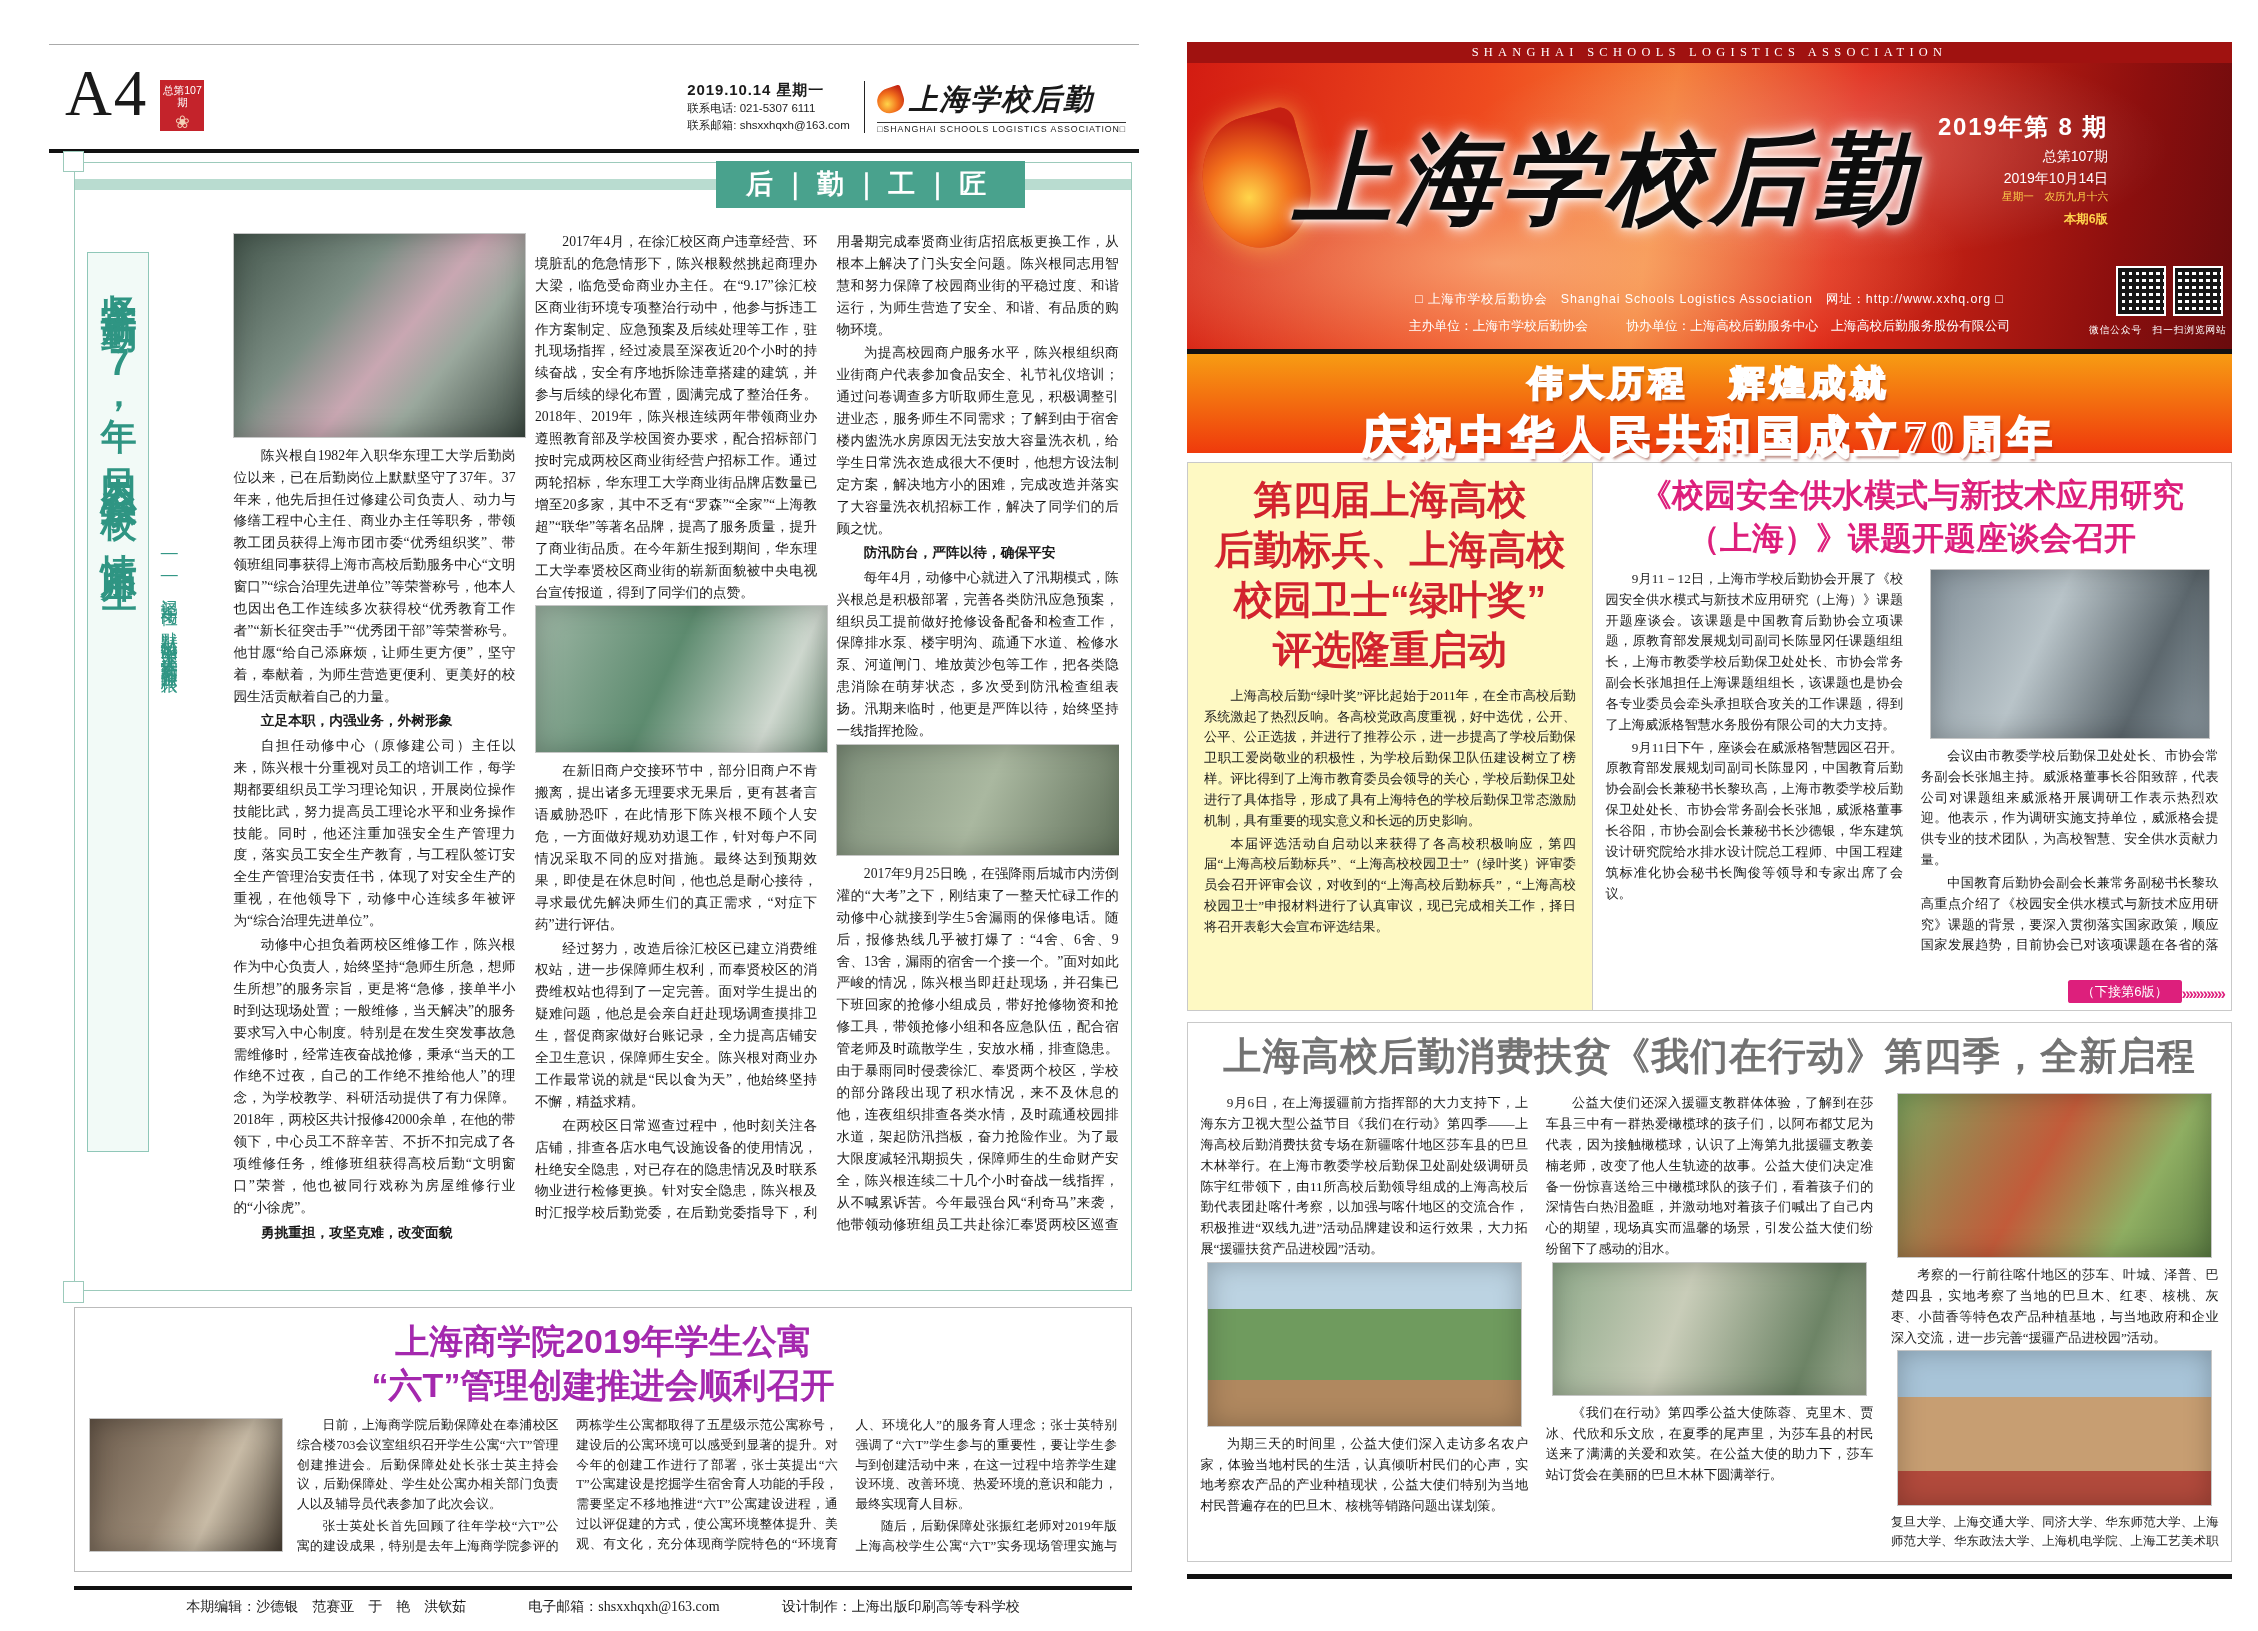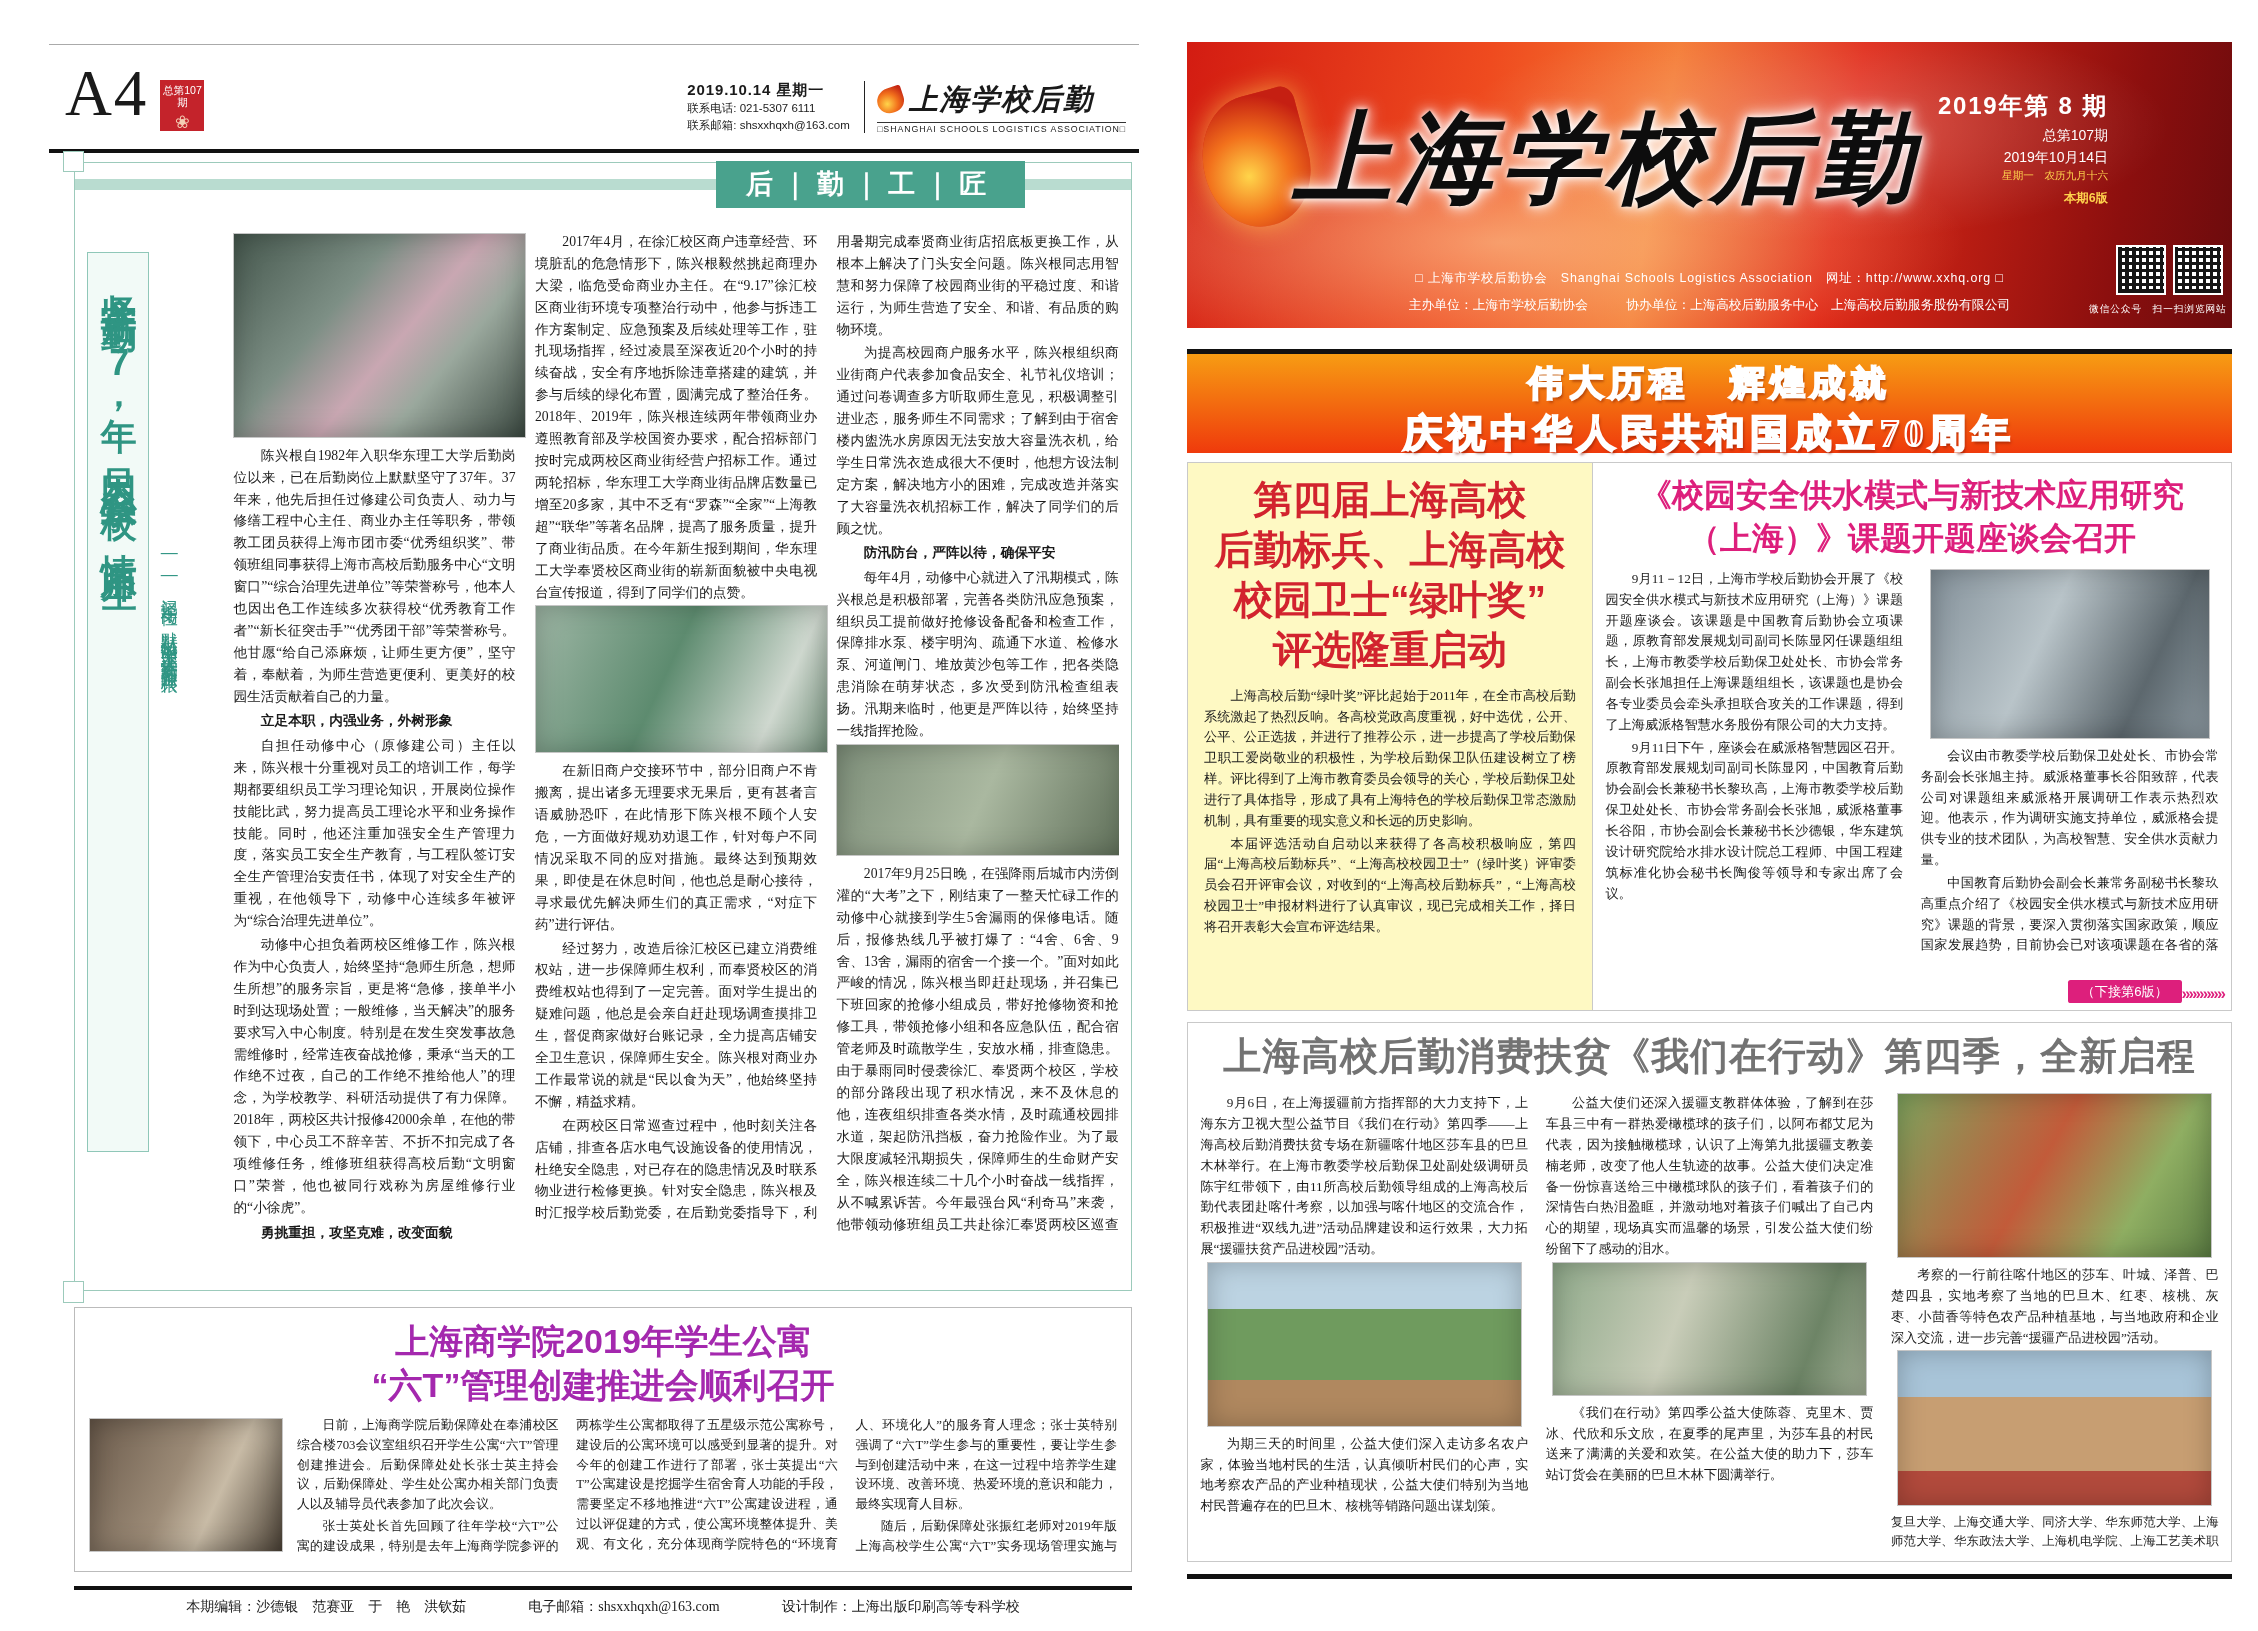--- a/index.html
+++ b/index.html
@@ -69,21 +69,21 @@
   .mh-pages{font-size:12.4px;color:#ffd34d;margin-top:7px;font-weight:700;}
   .qr-wrap{position:absolute;right:8.8px;top:203px;display:flex;gap:7px;}
   .qr{width:46px;height:46px;background:repeating-linear-gradient(0deg,#151515 0 3.5px,transparent 3.5px 7px),repeating-linear-gradient(90deg,#151515 0 3.5px,#ffffff 3.5px 7px);border:2.6px solid #fff;}
   .qr-label{position:absolute;right:5.3px;top:261px;color:#fff;font-size:9.7px;font-family:"Liberation Sans",sans-serif;letter-spacing:0.9px;}
   .mh-assoc{position:absolute;left:0;right:0;bottom:41px;text-align:center;color:#fff;font-size:12.4px;font-family:"Liberation Sans",sans-serif;letter-spacing:0.9px;}
   .mh-org{position:absolute;left:0;right:0;bottom:14px;text-align:center;color:#fff;font-size:12.8px;font-family:"Liberation Sans",sans-serif;}
   .rp-rule{height:5.3px;background:#111;}
   .slogan{height:99px;background:linear-gradient(#f79c13,#ef3a0c);text-align:center;padding-top:5.3px;box-sizing:border-box;}
   .slogan div{font-family:"Liberation Serif",serif;font-weight:700;color:#e8340e;-webkit-text-stroke:2.2px #fff;text-shadow:1.8px 2.6px 2.6px rgba(120,20,0,.5);letter-spacing:5.3px;}
   .slogan .l1{font-size:35px;}
-  .slogan .l2{font-size:38px;margin-top:1.8px;}
+  .slogan .l2{font-size:44px;margin-top:1.8px;}
   .rp-row1{display:flex;border:0.9px solid #c9c9c9;margin-top:8.8px;height:549px;box-sizing:border-box;}
   .greenleaf{flex:0 0 404px;background:#fef9c3;padding:12.4px 16px;box-sizing:border-box;overflow:hidden;}
   .gl-title{font-family:"Liberation Sans",sans-serif;font-weight:700;color:#d2232e;font-size:39px;line-height:1.28;text-align:center;}
   .gl-body{margin-top:10.6px;font-size:13.2px;line-height:1.58;text-align:justify;height:335px;overflow:hidden;}
   .water{flex:1;border-left:0.9px solid #c9c9c9;padding:10.6px 12.4px;box-sizing:border-box;position:relative;overflow:hidden;}
   .wt-title{font-family:"Liberation Sans",sans-serif;font-weight:700;color:#dd1f7c;font-size:32px;line-height:1.35;text-align:center;}
   .wt-body{margin-top:8.8px;column-count:2;column-gap:17.6px;font-size:13.2px;line-height:1.58;height:415px;overflow:hidden;text-align:justify;}
   .ph-meet2{width:278px;height:168px;background:linear-gradient(115deg,#84919a 0%,#b9c4c9 40%,#5d686e 75%,#8d9aa2 100%);}
   .continue-tag{position:absolute;right:49px;bottom:7px;background:#dd1f7c;color:#fff;font-family:"Liberation Sans",sans-serif;font-size:13.2px;padding:2.6px 14px;border-radius:2.6px;}
   .chevrons{position:absolute;right:7px;bottom:7px;color:#dd1f7c;font-weight:700;font-size:16px;letter-spacing:-1.8px;font-family:"Liberation Sans",sans-serif;}
@@ -186,20 +186,21 @@
     <div class="footer-row">
       <span>本期编辑：沙德银　范赛亚　于　艳　洪钦茹</span>
       <span>电子邮箱：shsxxhqxh@163.com</span>
       <span>设计制作：上海出版印刷高等专科学校</span>
     </div>
   </div>
 </div>
 
 <div class="page" id="page-right">
   <div class="masthead">
+    <div class="mh-strip">SHANGHAI  SCHOOLS  LOGISTICS  ASSOCIATION</div>
     <div class="mh-banner">
       <div class="swirl"></div>
       <div class="mh-flame"></div>
       <div class="mh-title">上海学校后勤</div>
       <div class="mh-info">
         <div class="mh-issue">2019年第 8 期</div>
         <div class="mh-issue-total">总第107期</div>
         <div class="mh-date">2019年10月14日</div>
         <div class="mh-week">星期一　农历九月十六</div>
         <div class="mh-pages">本期6版</div>

